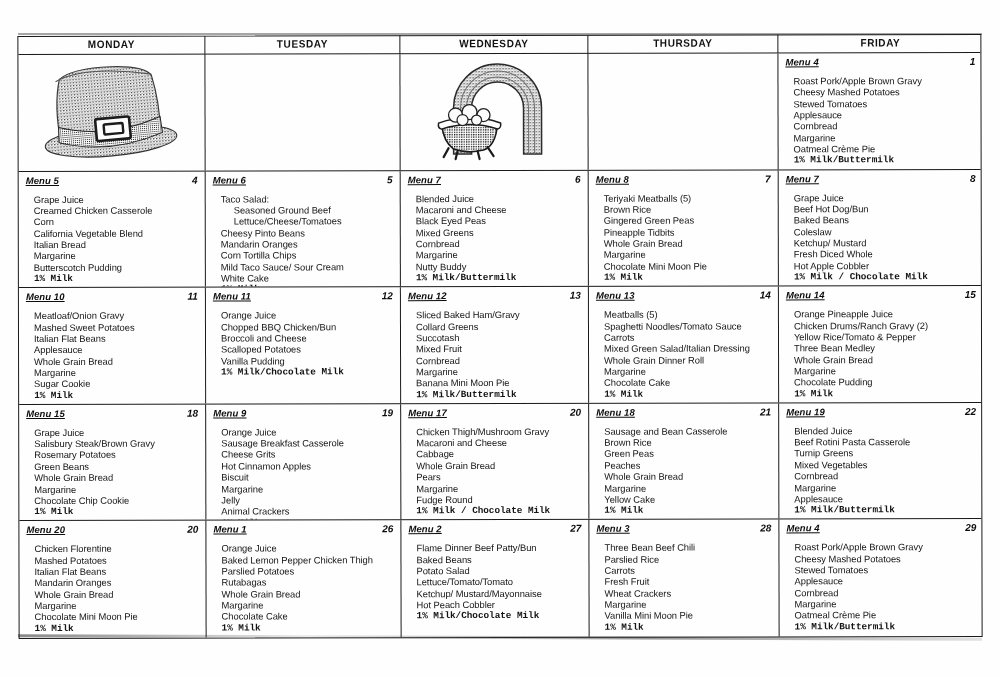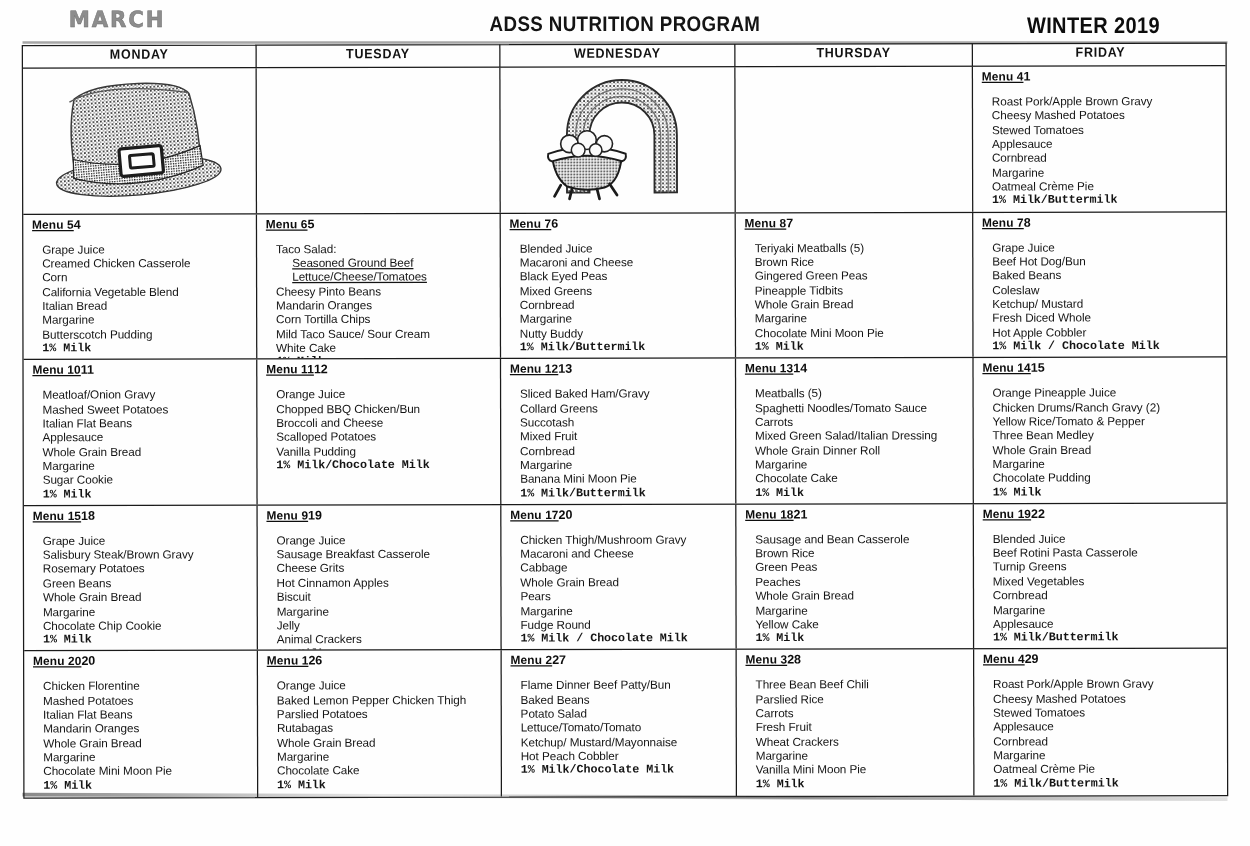--- a/index.html
+++ b/index.html
@@ -120,23 +120,25 @@
 
   
   .c0 { width: 187px; }
   .c1 { width: 195px; }
   .c2 { width: 188px; }
   .c3 { width: 190px; }
   .c4 { width: 204px; }
 
   .menu-head {
     display: flex;
+    justify-content: space-between;
     align-items: baseline;
     line-height: 11px;
     margin-bottom: 1px;
+    font-style: italic;
   }
   .menu-label {
     font-size: 9.5px;
     font-weight: bold;
     text-decoration: underline;
     text-underline-offset: 1px;
     color: #0d0d0d;
     letter-spacing: 0.1px;
   }
   .day-num {
@@ -150,21 +152,21 @@
     margin: 8px;
     padding: 0;
   }
   .items li {
     font-size: 9.4px;
     line-height: 11.35px;
     color: #141414;
     white-space: nowrap;
     letter-spacing: -0.05px;
   }
-  .items li.indent { padding-left: 13px; text-decoration: underline; }
+  .items li.indent { padding-left: 13px; }
   .items li.bold { font-weight: bold; font-family: Liberation Mono, monospace; }
 
   
   .art {
     position: absolute;
     left: 0; top: 0;
     width: 100%; height: 100%;
     display: flex;
     align-items: center;
     justify-content: center;
@@ -189,25 +191,20 @@
     width: 964px;
     height: 2px;
     background: rgba(60,60,60,0.45);
   }
 </style>
 </head>
 <body>
 
 <div class="sheet">
 
-  <div class="top-header">
-    <div class="month-title">MARCH</div>
-    <div class="program-title">ADSS NUTRITION PROGRAM</div>
-    <div class="season-title">WINTER 2019</div>
-  </div>
   <div class="rule-under-header"></div>
 
   <div class="calendar" id="calendar">
     <div class="dow-row" id="dow-row">
         <div class="dow c0">MONDAY</div>
         <div class="dow c1">TUESDAY</div>
         <div class="dow c2">WEDNESDAY</div>
         <div class="dow c3">THURSDAY</div>
         <div class="dow c4">FRIDAY</div>
       </div>

